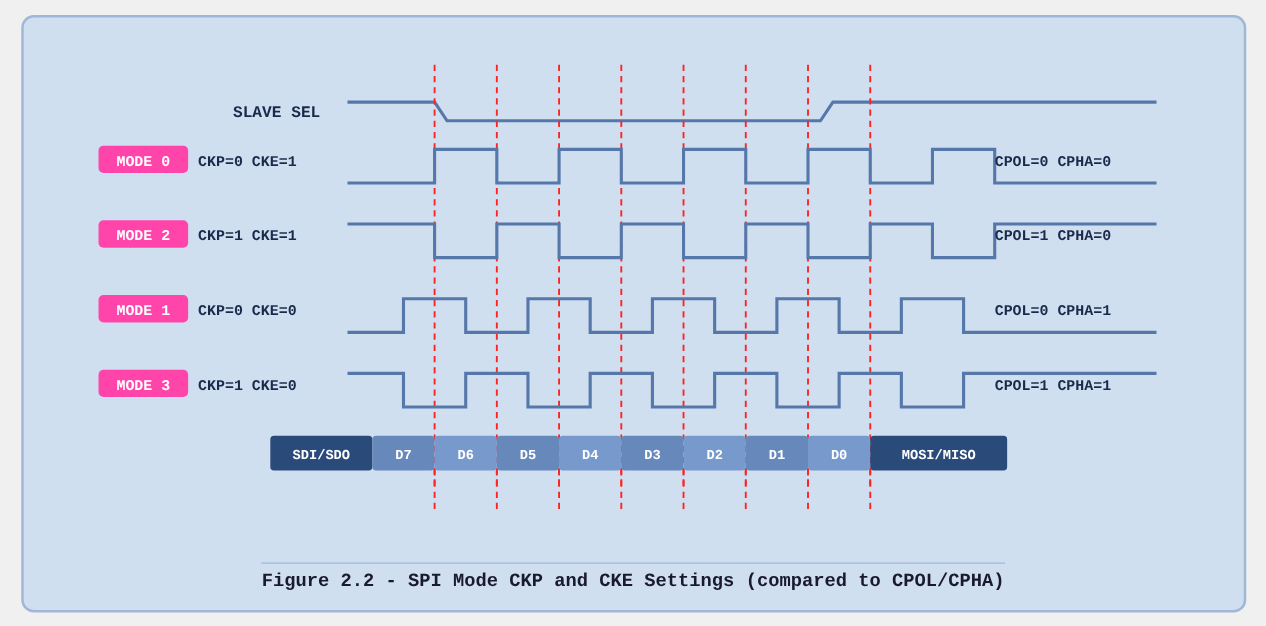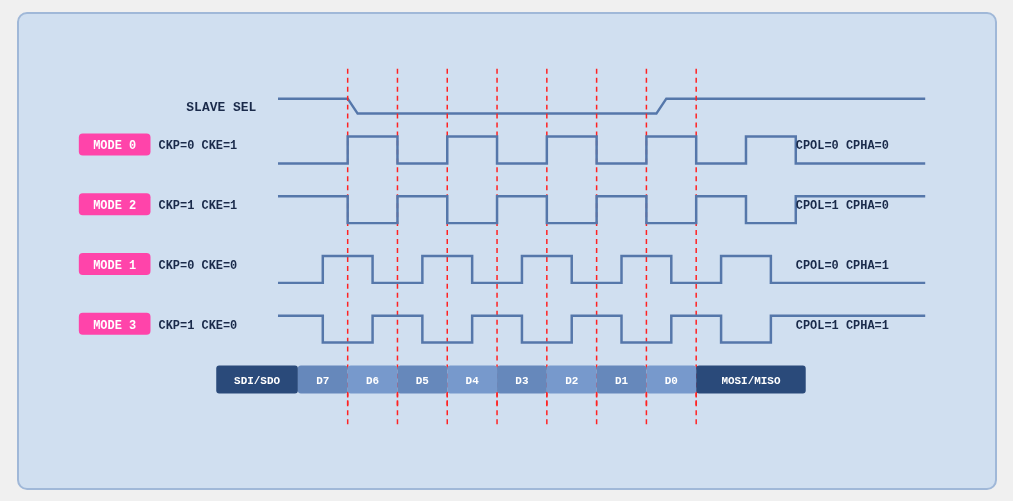--- a/index.html
+++ b/index.html
@@ -136,13 +136,14 @@
       <line x1="360" y1="335" x2="360" y2="370" stroke="#ff2222" stroke-width="1.5" stroke-dasharray="5,4"></line>
       <line x1="410" y1="335" x2="410" y2="370" stroke="#ff2222" stroke-width="1.5" stroke-dasharray="5,4"></line>
       <line x1="460" y1="335" x2="460" y2="370" stroke="#ff2222" stroke-width="1.5" stroke-dasharray="5,4"></line>
       <line x1="510" y1="335" x2="510" y2="370" stroke="#ff2222" stroke-width="1.5" stroke-dasharray="5,4"></line>
       <line x1="560" y1="335" x2="560" y2="370" stroke="#ff2222" stroke-width="1.5" stroke-dasharray="5,4"></line>
       <line x1="610" y1="335" x2="610" y2="370" stroke="#ff2222" stroke-width="1.5" stroke-dasharray="5,4"></line>
       <line x1="660" y1="335" x2="660" y2="370" stroke="#ff2222" stroke-width="1.5" stroke-dasharray="5,4"></line>
 
     </svg>
   </div>
+  <div class="caption">Figure 2.2 - SPI Mode CKP and CKE Settings (compared to CPOL/CPHA)</div>
 </div>
 
 </body></html>

